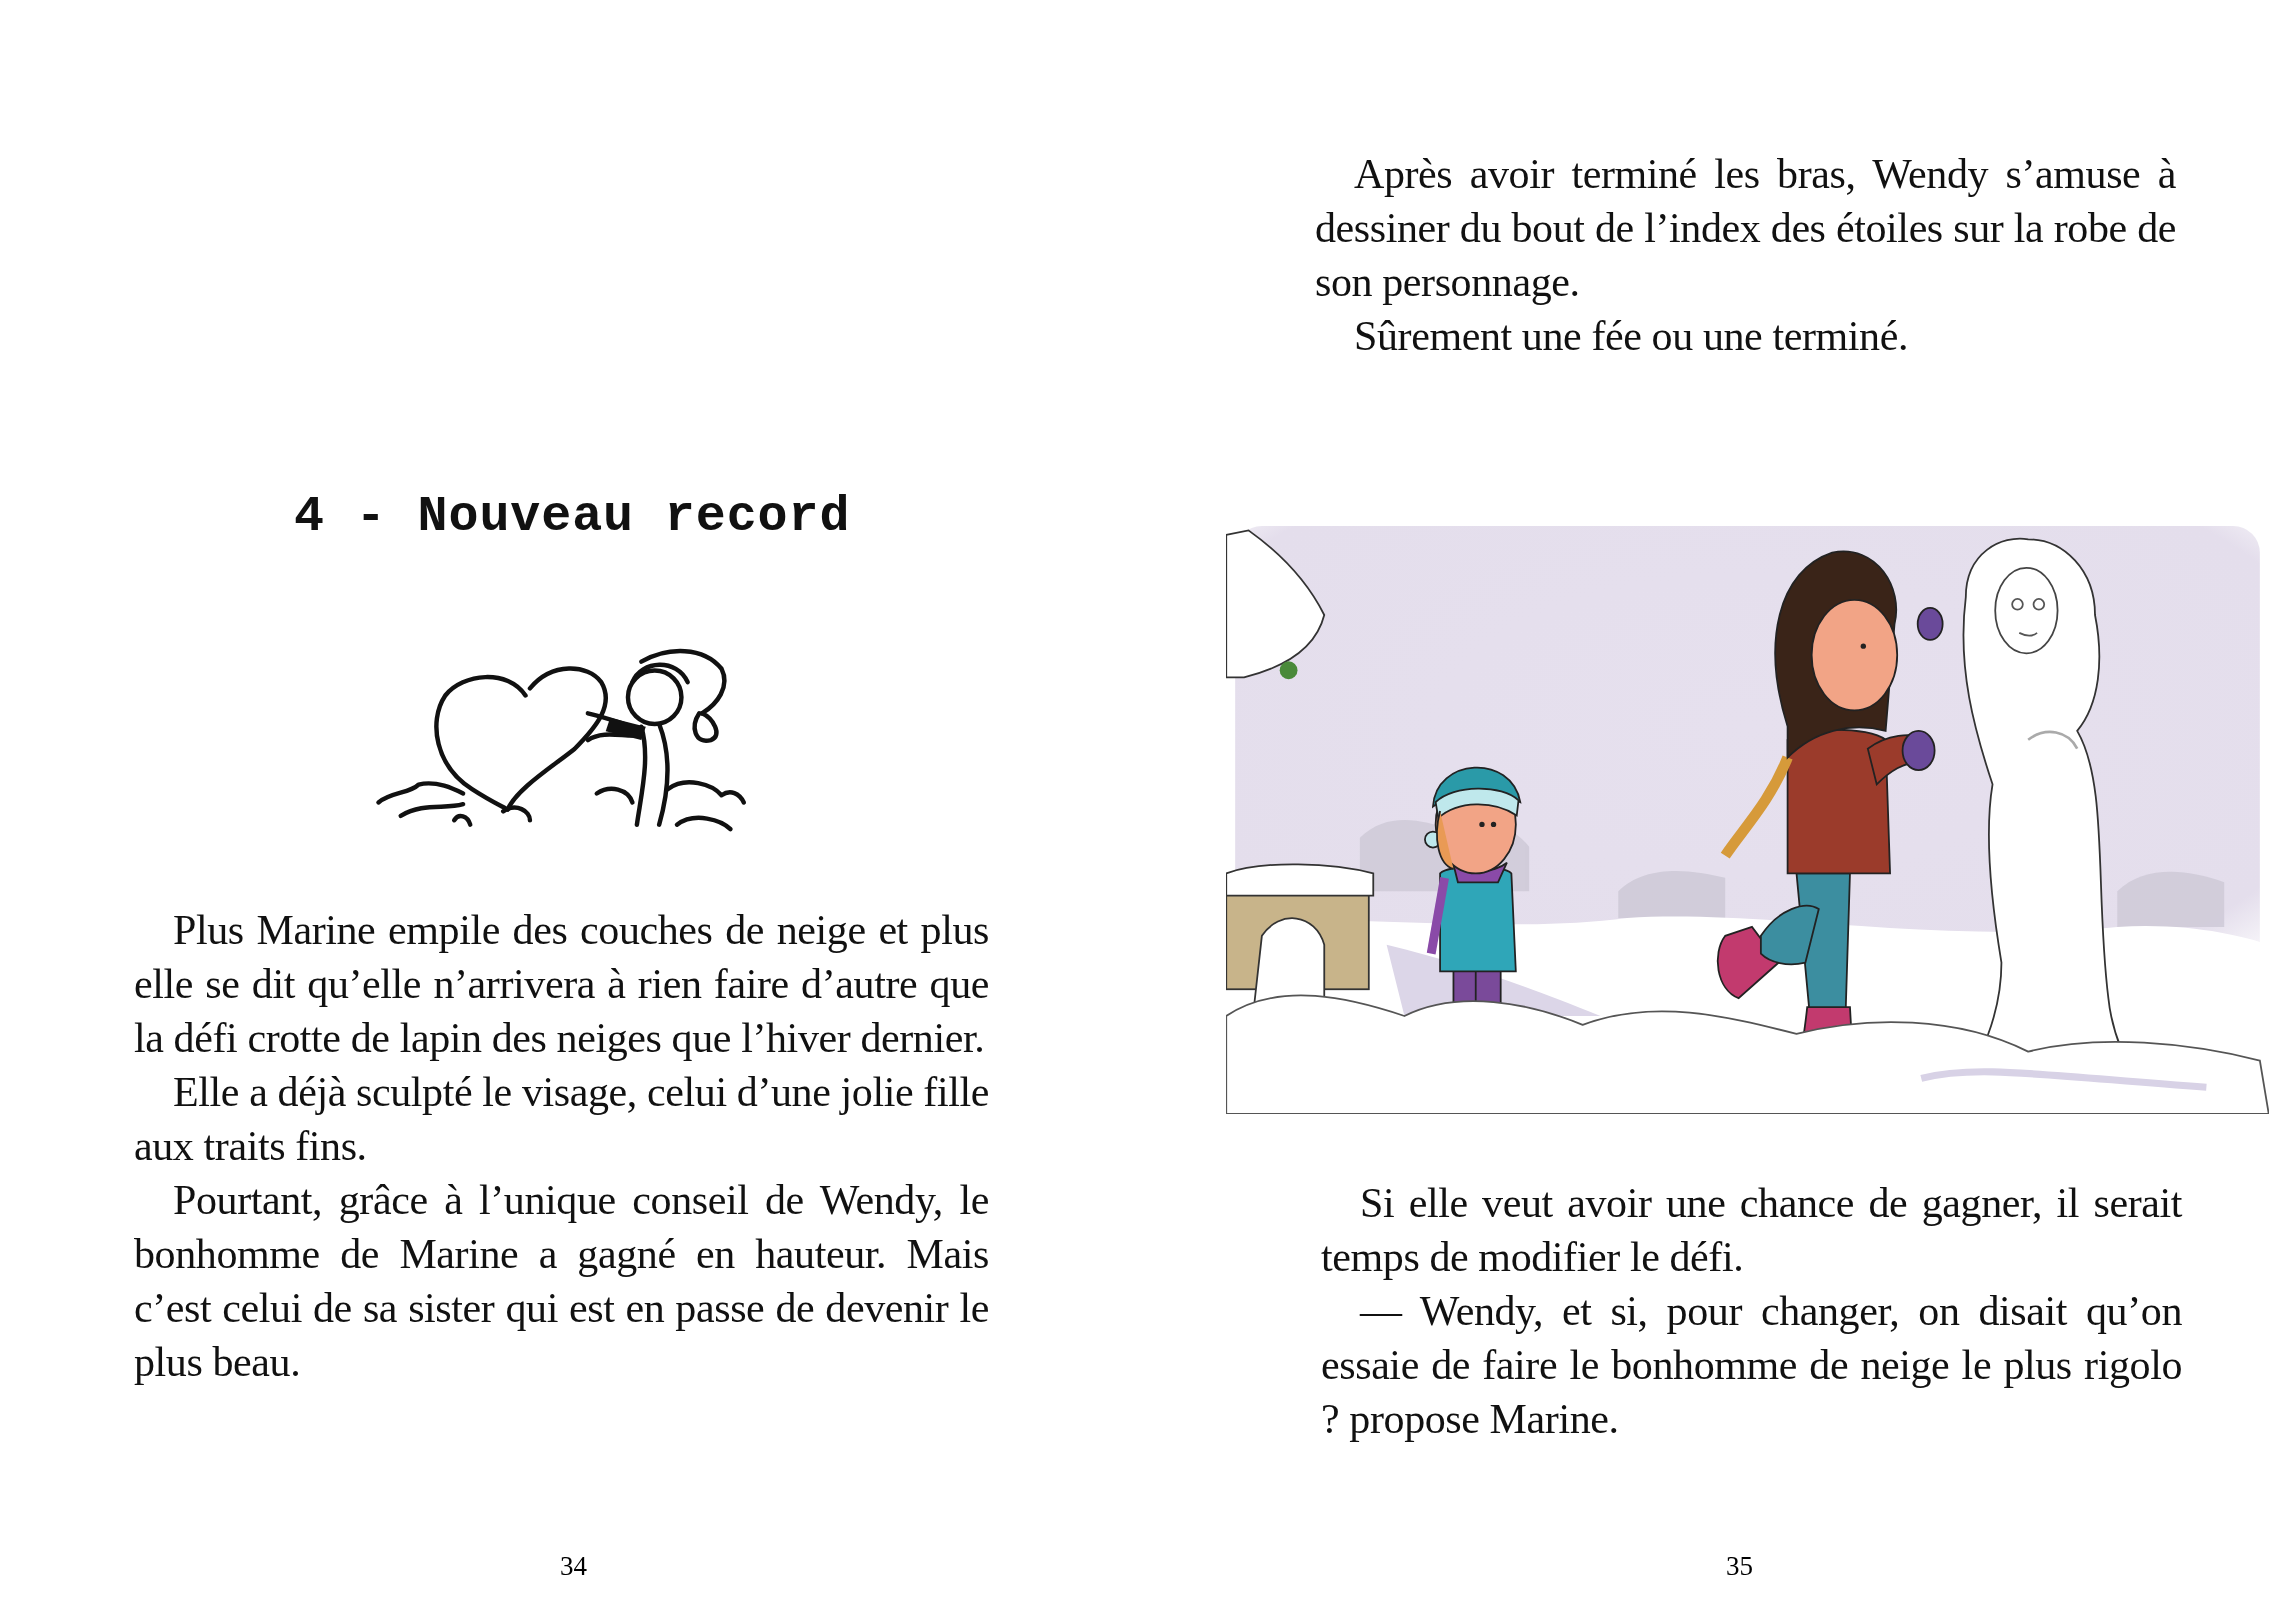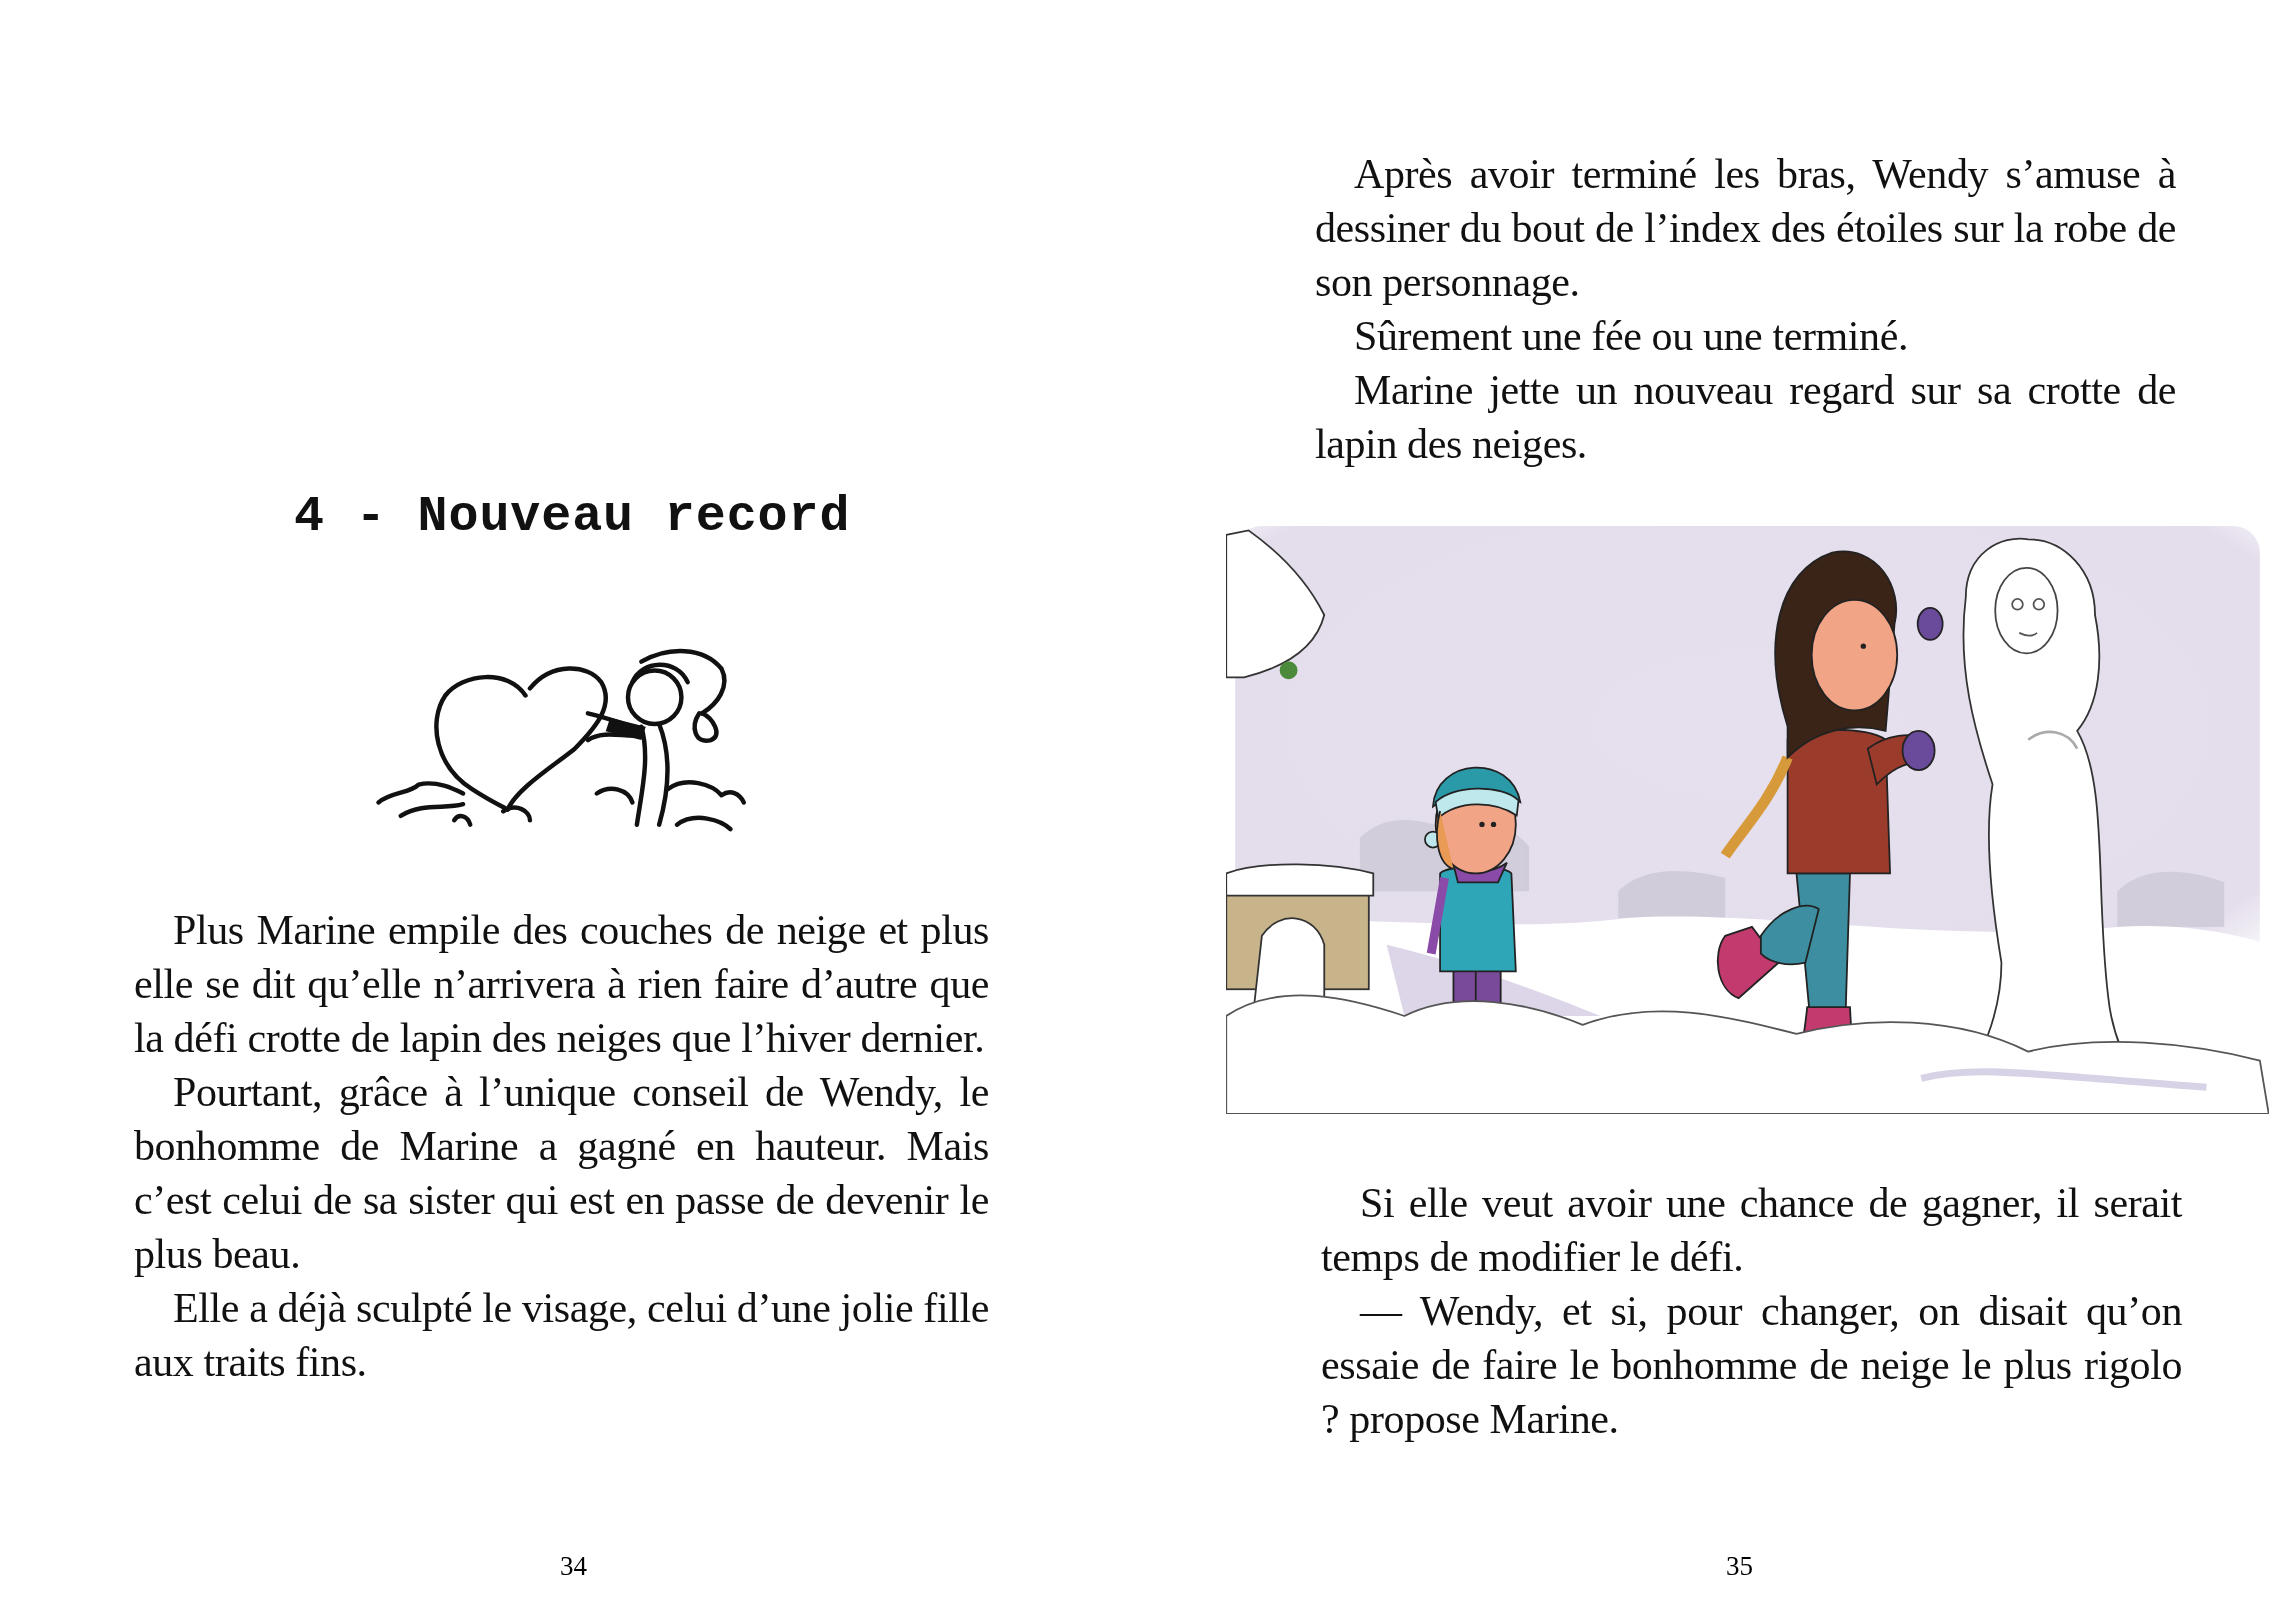--- a/index.html
+++ b/index.html
@@ -68,32 +68,31 @@
         <path d="M330 165 C350 150 380 160 390 172 C400 165 410 170 415 180"></path>
         <path d="M340 205 C360 190 390 200 400 210"></path>
         <path d="M250 170 C265 160 285 165 290 180"></path>
       </g>
       <path d="M265 85 L305 95 L300 110 L260 100 Z" fill="#111"></path>
     </svg>
   </div>
 
   <div class="left-body serif-text">
     <p>Plus Marine empile des couches de neige et plus elle se dit qu’elle n’arrivera à rien faire d’autre que la défi crotte de lapin des neiges que l’hiver dernier.</p>
+    <p>Elle a déjà sculpté le visage, celui d’une jolie fille aux traits fins.</p>
     <p>Pourtant, grâce à l’unique conseil de Wendy, le bonhomme de Marine a gagné en hauteur. Mais c’est celui de sa sister qui est en passe de devenir le plus beau.</p>
-    <p>Elle a déjà sculpté le visage, celui d’une jolie fille aux traits fins.</p>
   </div>
 
   <div class="page-number pn-left">34</div>
 </div>
 
 <div class="page page-right">
   <div class="right-top serif-text">
     <p>Après avoir terminé les bras, Wendy s’amuse à dessiner du bout de l’index des étoiles sur la robe de son personnage.</p>
     <p>Sûrement une fée ou une terminé.</p>
-    <p>Marine jette un nouveau regard sur sa crotte de lapin des neiges.</p>
   </div>
 
   <div class="illustration">
     <svg width="1043" height="597" viewBox="0 0 1170 670">
       <defs>
         <radialGradient id="skyfade" cx="50%" cy="40%" r="70%">
           <stop offset="0%" stop-color="#e6e0ee"></stop>
           <stop offset="85%" stop-color="#e4deec"></stop>
           <stop offset="100%" stop-color="#ffffff"></stop>
         </radialGradient>

